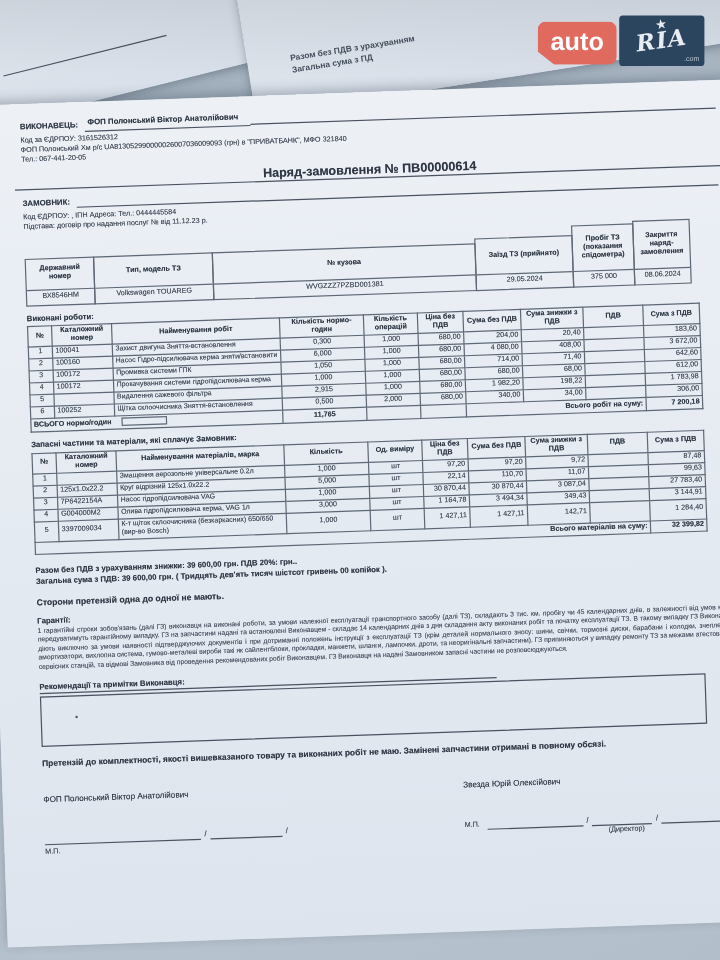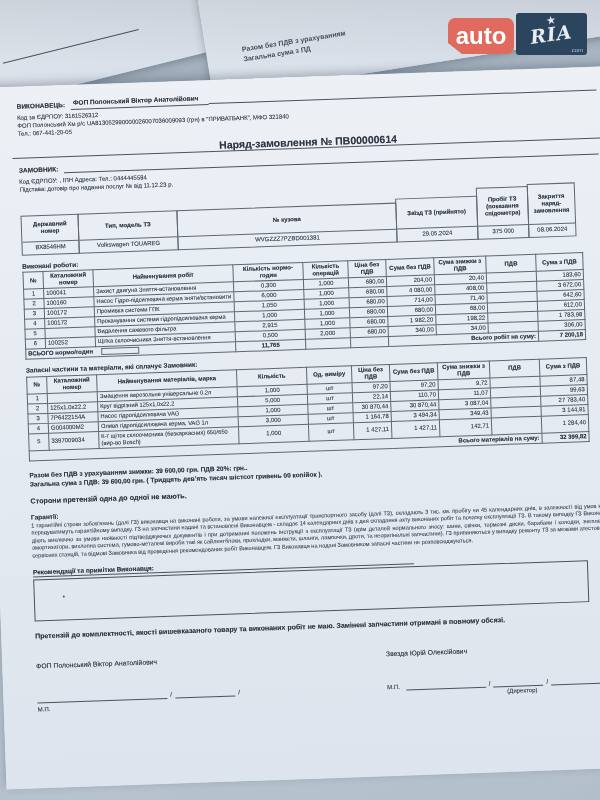--- a/index.html
+++ b/index.html
@@ -17,21 +17,21 @@
          box-shadow:0 2px 8px rgba(35,45,65,.35);}
   .sheetA{left:-150px;top:-80px;width:430px;height:165px;transform:rotate(-14deg);}
   .sheetA .frag{position:absolute;right:34px;bottom:48px;font-size:7px;font-weight:bold;color:#454e5c;}
   .sheetA .sig-line{position:absolute;right:150px;bottom:38px;width:140px;border-bottom:1px solid #4a5260;}
   .sheetB{left:200px;top:-70px;width:430px;height:135px;transform:rotate(-9deg);}
   .sheetB .frag{position:absolute;left:36px;bottom:28px;font-size:7px;font-weight:bold;color:#454e5c;line-height:10px;}
 
   
   .logo{position:absolute;top:13px;right:13px;display:flex;align-items:center;z-index:40;}
   .logo-auto{width:66px;height:36px;background:#e06a5e;color:#fff;font-weight:bold;
-             font-size:24px;display:flex;align-items:center;justify-content:center;
+             font-size:21px;display:flex;align-items:center;justify-content:center;
              border-radius:7px;margin-right:2px;margin-top:4px;
              clip-path:polygon(0 0,100% 0,100% 100%,14px 100%,0 calc(100% - 11px));text-align:right;}
   .logo-ria{width:71px;height:42px;background:#2b455f;border-radius:3px;position:relative;
             display:flex;align-items:center;justify-content:center;}
   .logo-ria .ria{font-family:"DejaVu Serif",serif;font-style:italic;font-weight:bold;
                  color:#e8edf2;font-size:19px;transform:rotate(-8deg);letter-spacing:1px;}
   .logo-ria .star{position:absolute;top:1px;left:30px;color:#e8edf2;font-size:11px;transform:rotate(-10deg);}
   .logo-ria .com{position:absolute;right:4px;bottom:2px;font-size:6px;color:#b9c4cf;}
 
   

